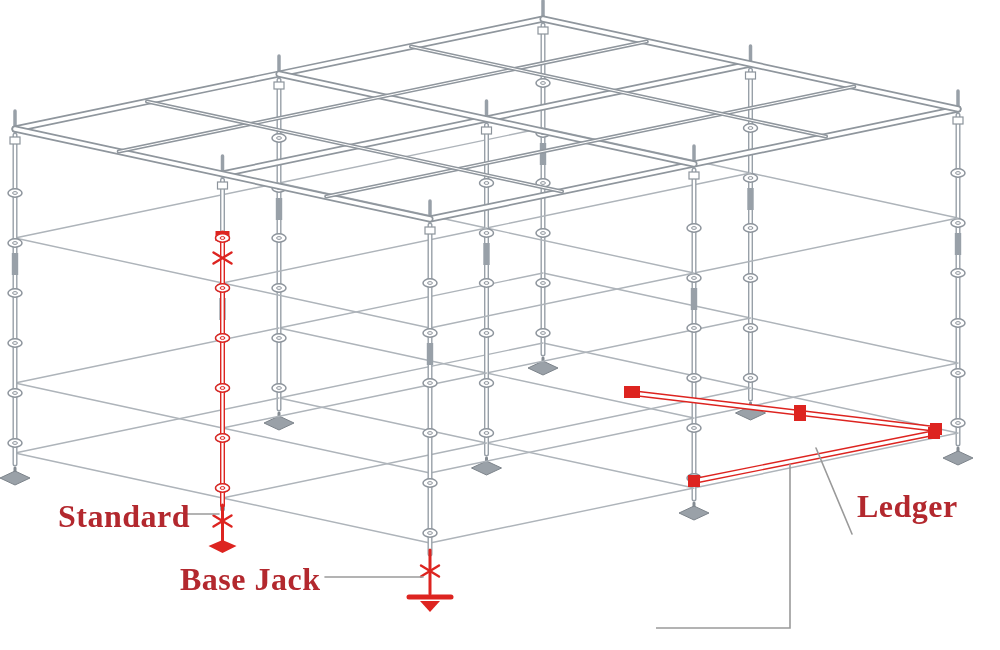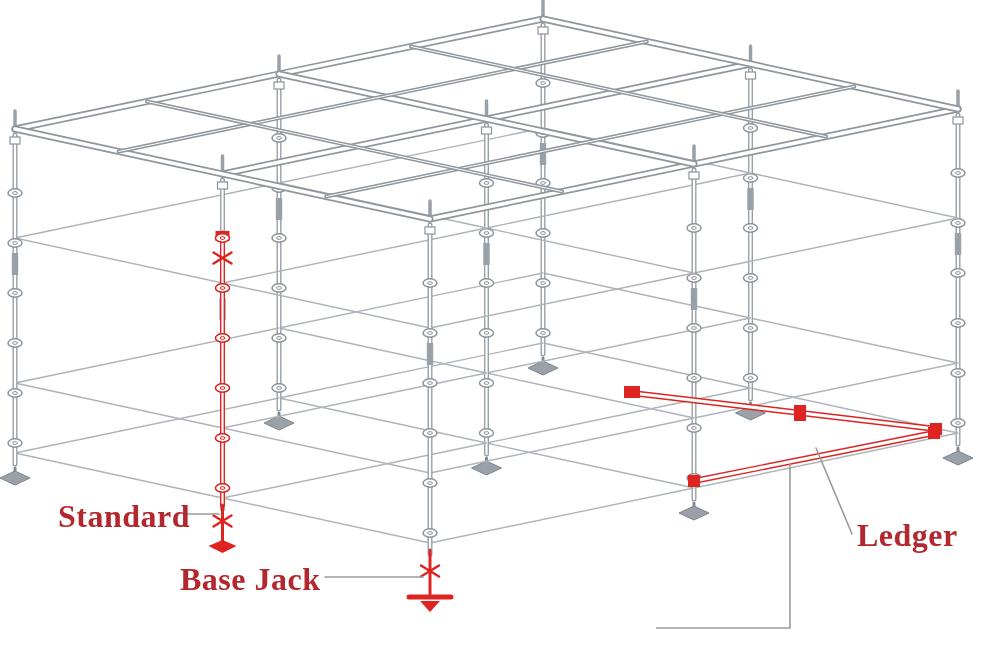--- a/index.html
+++ b/index.html
@@ -294,15 +294,15 @@
       <g>
         <line x1="185" y1="514" x2="219" y2="514" stroke="#9a9a9a" stroke-width="1.6" stroke-linecap="round"></line>
         <line x1="325" y1="577" x2="423" y2="577" stroke="#9a9a9a" stroke-width="1.6" stroke-linecap="round"></line>
         <polyline points="656,628 790,628 790,464" fill="none" stroke="#9a9a9a" stroke-width="1.6"></polyline>
         <line x1="852" y1="534" x2="816" y2="448" stroke="#9a9a9a" stroke-width="1.6" stroke-linecap="round"></line>
       </g>
     </svg>
 
   <div class="label" style="left: 58px; top: 498px; color: rgb(179, 40, 46);">Standard</div>
   <div class="label" style="left: 180px; top: 561px; color: rgb(179, 40, 46); text-align: right;">Base Jack</div>
-  <div class="label" style="left: 857px; top: 517px; color: rgb(179, 40, 46);">Ledger</div>
+  <div class="label" style="left: 857px; top: 488px; color: rgb(179, 40, 46);">Ledger</div>
 
 </div>
 
 </body></html>

